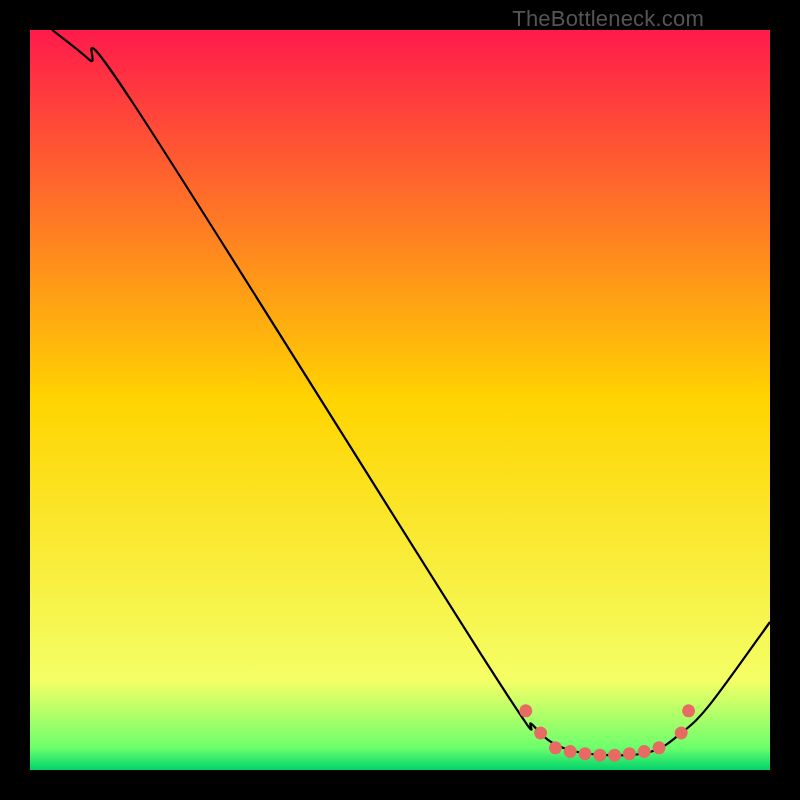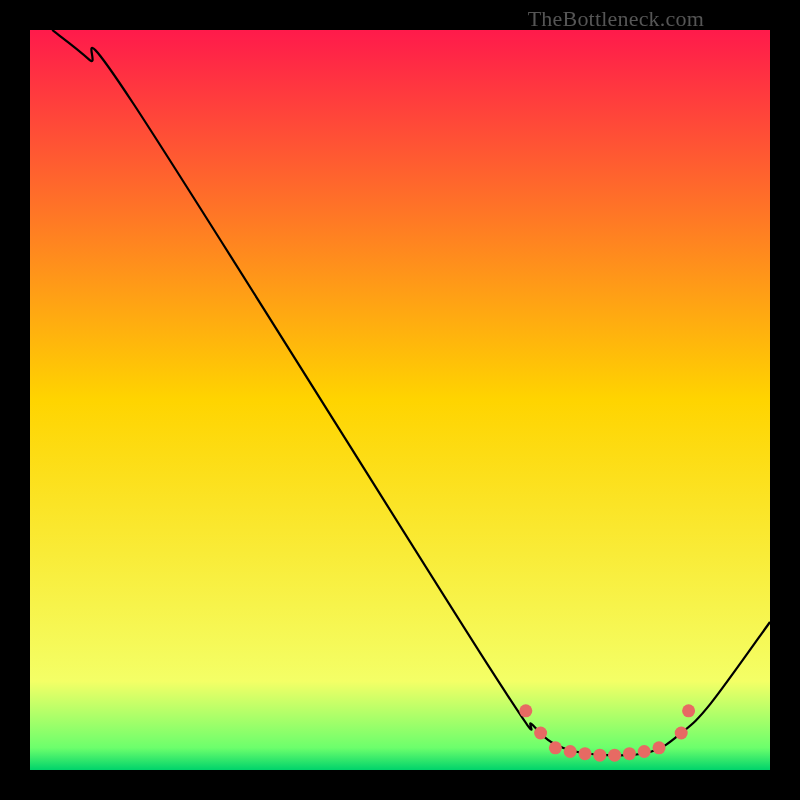--- a/index.html
+++ b/index.html
@@ -9,21 +9,20 @@
     height: 800px;
     background: #000;
     font-family: Arial, Helvetica, sans-serif;
     overflow: hidden;
   }
   .frame {
     position: relative;
     width: 716px;
     height: 800px;
     background: #000;
-    font-family: Liberation Serif, serif;
   }
   .watermark {
     position: absolute;
     top: 6px;
     right: 12px;
     color: #555;
     font-size: 22px;
     font-weight: 500;
     letter-spacing: 0.2px;
     z-index: 30;

